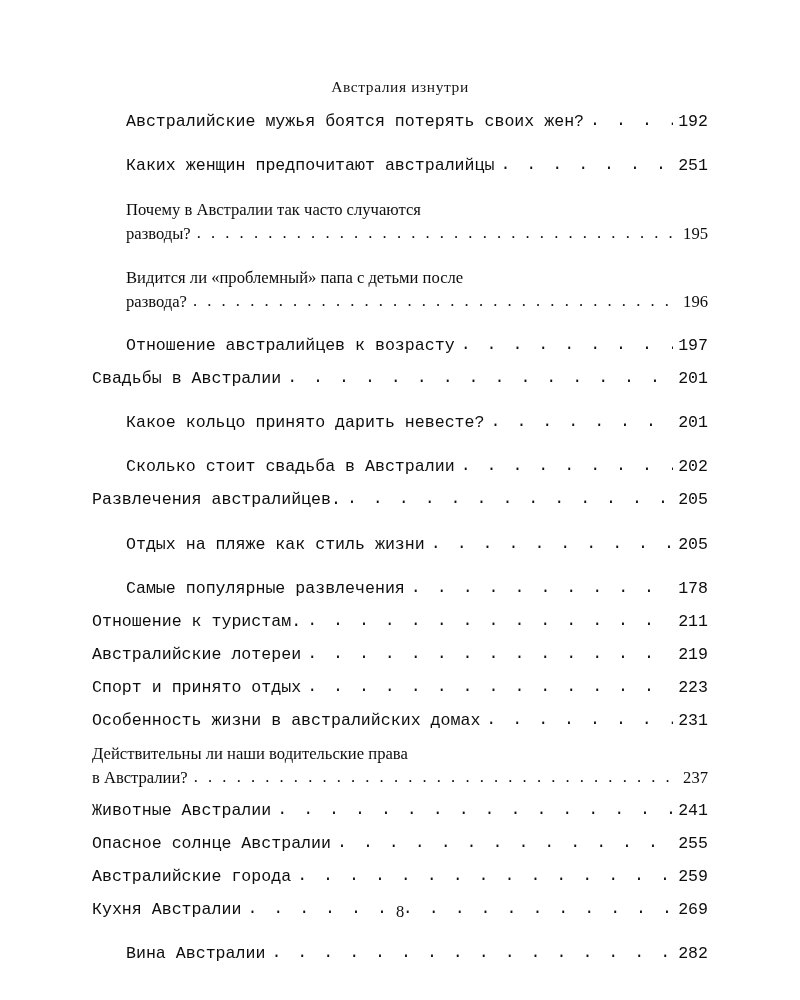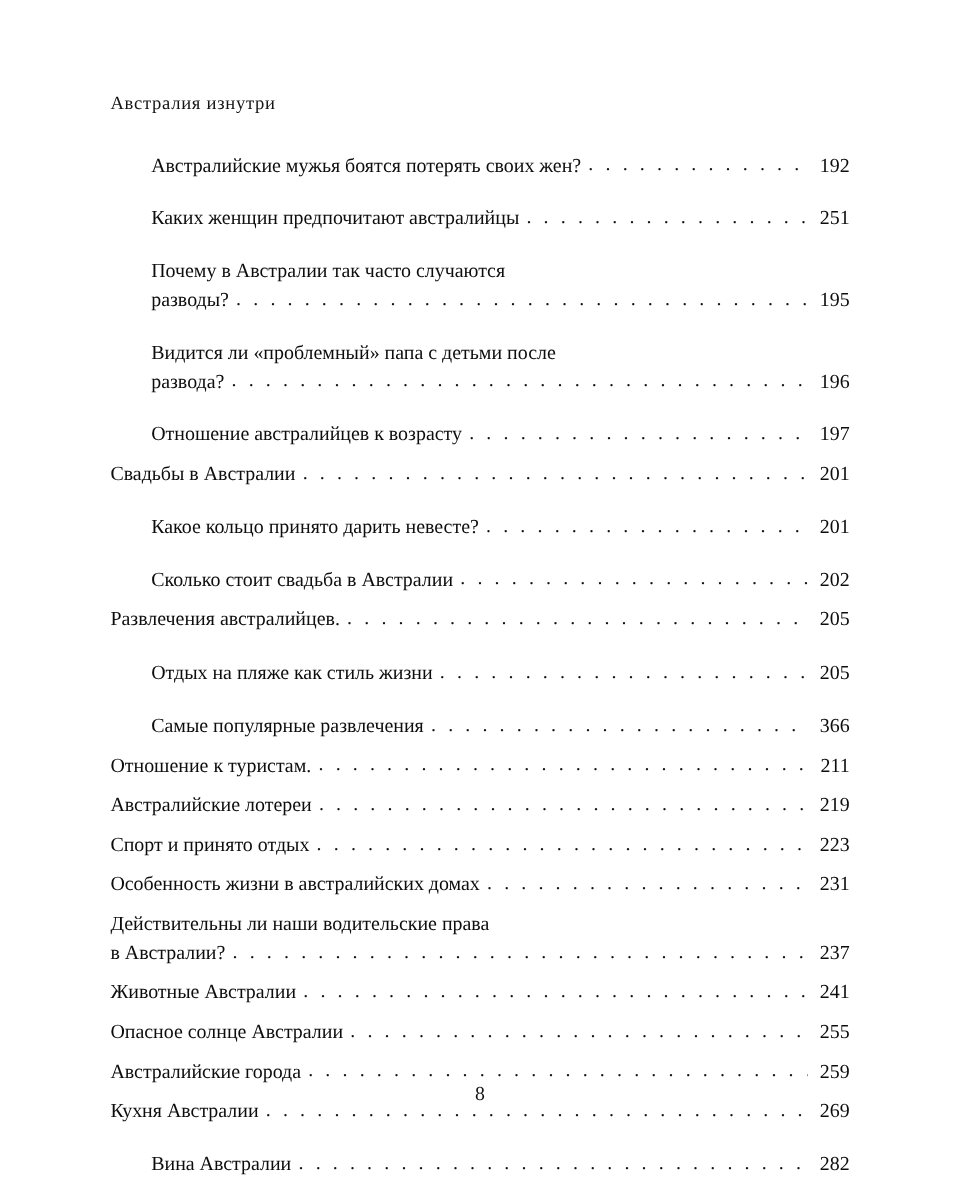--- a/index.html
+++ b/index.html
@@ -16,24 +16,25 @@
     overflow: hidden;
   }
   .page {
     width: 800px;
     height: 1000px;
     box-sizing: border-box;
     padding: 78px 92px 0 92px;
     position: relative;
   }
   .running-head {
+    text-align: center;
     font-size: 15.5px;
     letter-spacing: 0.6px;
     color: #151515;
-    margin-bottom: 30px;
+    margin-bottom: 14px;
   }
   .toc {
     margin: 0;
     padding: 0;
     list-style: none;
   }
   .toc-entry {
     display: block;
     font-size: 16.6px;
     line-height: 1.0;
@@ -82,21 +83,21 @@
   .line1 {
     display: block;
     line-height: 1.45;
   }
   .line2 {
     display: flex;
     align-items: baseline;
     width: 100%;
     line-height: 1.45;
   }
-  .toc-entry .row { line-height: 1.45; }
+  .toc-entry .row { line-height: 1.45; font-family: Liberation Mono, monospace; }
 
   .folio {
     position: absolute;
     left: 0;
     right: 0;
     bottom: 78px;
     text-align: center;
     font-size: 16.5px;
     color: #111;
   }
@@ -190,21 +191,21 @@
         <span class="leader"></span>
         <span class="page-num">205</span>
       </div>
     </div>
 
 
     <div class="toc-entry lvl2">
       <div class="row">
         <span class="title">Самые популярные развлечения</span>
         <span class="leader"></span>
-        <span class="page-num">366</span>
+        <span class="page-num">178</span>
       </div>
     </div>
 
     <div class="toc-entry lvl1">
       <div class="row">
         <span class="title">Отношение к туристам.</span>
         <span class="leader"></span>
         <span class="page-num">211</span>
       </div>
     </div>

